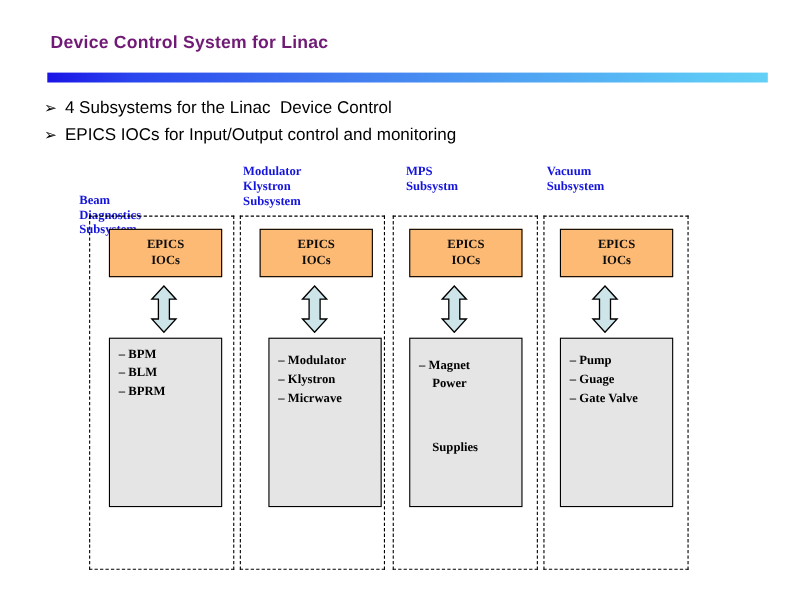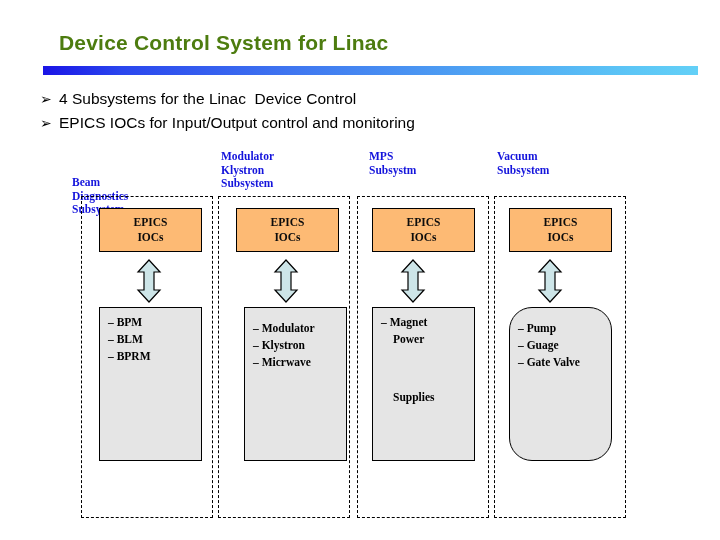--- a/index.html
+++ b/index.html
@@ -11,26 +11,26 @@
     height: 540px;
     background: #ffffff;
     font-family: "Liberation Sans", sans-serif;
     overflow: hidden;
     position: relative;
   }
 
   
   #slide-title {
     position: absolute;
-    left: 59px;
+    left: 46px;
     top: 31px;
     font-family: "Liberation Sans", sans-serif;
-    font-size: 21px;
-    font-weight: bold;
-    color: #4d7c0f;
+    font-size: 16px;
+    font-weight: bold;
+    color: #701a75;
     letter-spacing: 0.2px;
     white-space: nowrap;
   }
   #title-rule {
     position: absolute;
     left: 43px;
     top: 66px;
     width: 655px;
     height: 9px;
     background: linear-gradient(to right, #1a14e6 0%, #2a46ee 12%, #3f76f0 38%, #4fa3f3 66%, #5cc6f6 90%, #63d0f7 100%);
@@ -205,21 +205,21 @@
     <span>EPICS</span>
     <span>IOCs</span>
   </div>
 
   <div class="arrow-wrap" style="left:400px; top:259px;">
     <svg width="26" height="44" viewBox="0 0 26 44">
       <polygon points="13,1 24,13 18,13 18,31 24,31 13,43 2,31 8,31 8,13 2,13" fill="#cde5e8" stroke="#000000" stroke-width="1.2"></polygon>
     </svg>
   </div>
 
-  <div class="dev-box" style="left:372px; top:307px; width:103px; height:154px; padding:6px 0 0 8px;">
+  <div class="dev-box" style="left:372px; top:307px; width:103px; height:154px; padding:16px 0 0 8px;">
     <div class="dev-line">– Magnet</div>
     <div class="dev-line" style="padding-left:12px;">Power</div>
     <div class="dev-line" style="padding-left:12px;margin-top:41px;">Supplies</div>
   </div>
 
   <div class="col-header" style="left:497px; top:150px; width:130px;">Vacuum
 Subsystem</div>
 
   <div class="col-frame" style="left:494px; top:196px; width:132px; height:322px;"></div>
 
@@ -227,19 +227,19 @@
     <span>EPICS</span>
     <span>IOCs</span>
   </div>
 
   <div class="arrow-wrap" style="left:537px; top:259px;">
     <svg width="26" height="44" viewBox="0 0 26 44">
       <polygon points="13,1 24,13 18,13 18,31 24,31 13,43 2,31 8,31 8,13 2,13" fill="#cde5e8" stroke="#000000" stroke-width="1.2"></polygon>
     </svg>
   </div>
 
-  <div class="dev-box" style="left:509px; top:307px; width:103px; height:154px; padding:12px 0 0 8px;border-radius:23px;">
+  <div class="dev-box" style="left:509px; top:307px; width:103px; height:154px; padding:12px 0 0 8px;">
     <div class="dev-line">– Pump</div>
     <div class="dev-line">– Guage</div>
     <div class="dev-line">– Gate Valve</div>
   </div>
 
 </div>
 
 </body></html>

